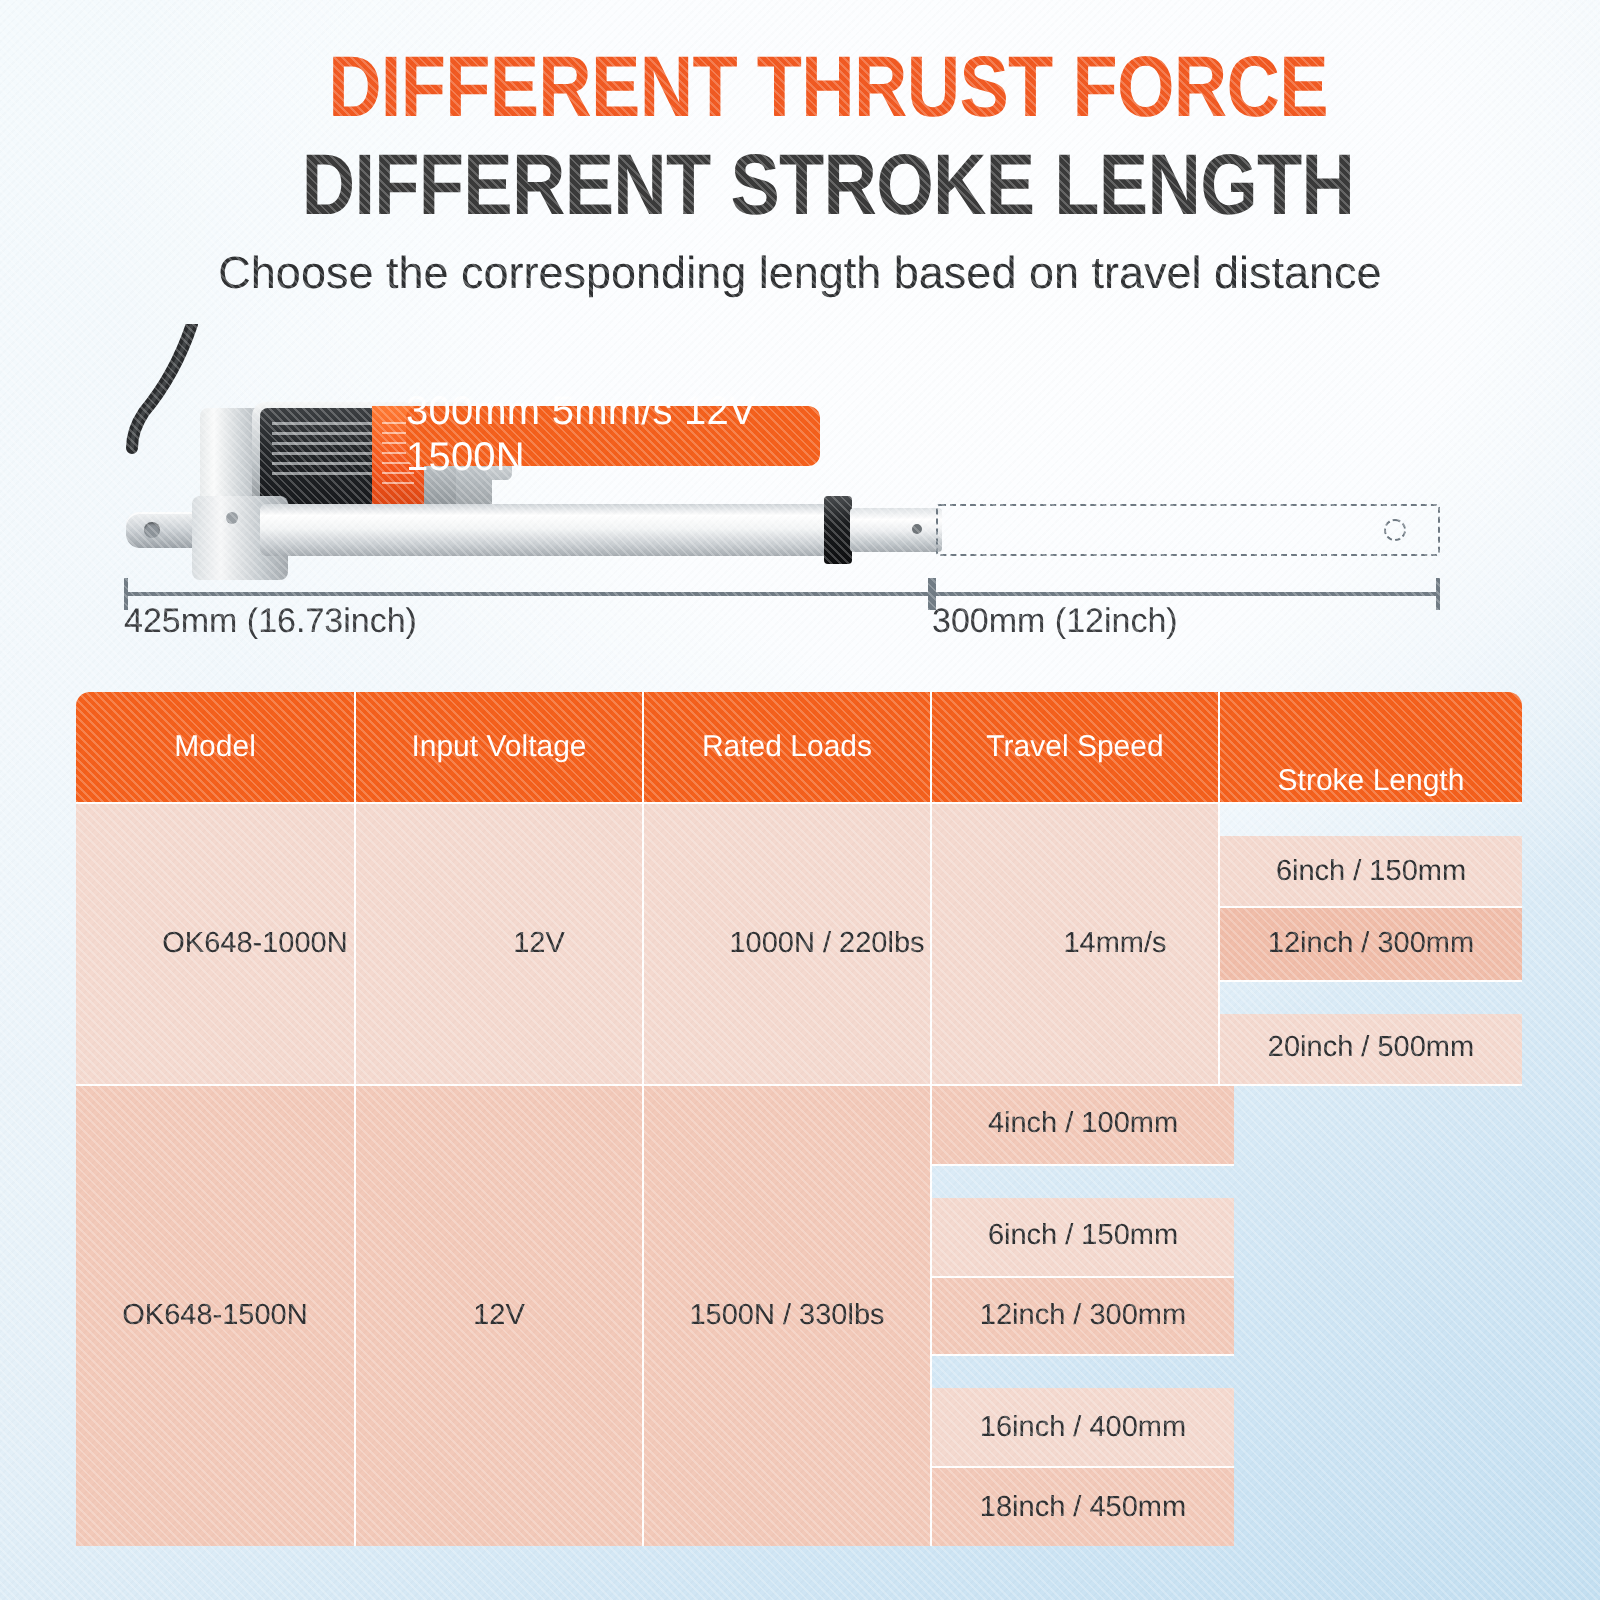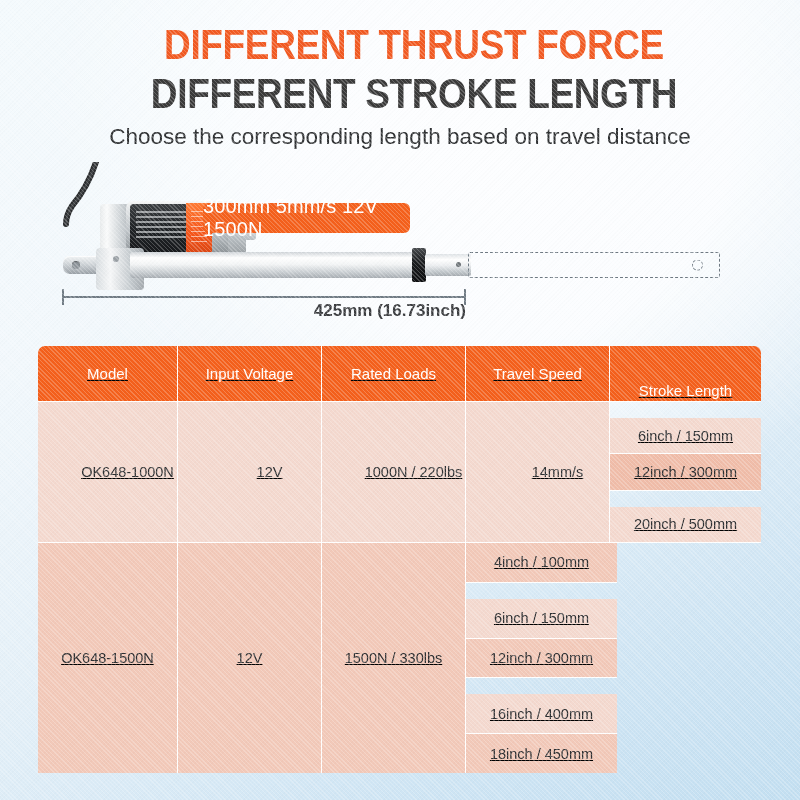--- a/index.html
+++ b/index.html
@@ -253,37 +253,35 @@
     position: absolute;
     top: 4px;
     width: 2px; height: 16px;
     background: #717c85;
   }
   .dim .tick.start { left: 0; }
   .dim .tick.end { right: 0; }
   .dim .dim-label {
     position: absolute;
     left: 0; right: 0; top: 16px;
-    text-align: right;
+    text-align: left;
     font-size: 17px;
     color: #3b3d40;
     white-space: nowrap;
-    font-weight: bold;
   }
   #dim-total { left: 62px; top: 285px; width: 404px; }
   #dim-stroke { left: 466px; top: 285px; width: 254px; }
 
   
   .table {
     position: absolute;
     left: 38px; top: 346px;
     width: 723px;
     border-radius: 7px 7px 0 0;
     overflow: hidden;
-    text-decoration: underline;
   }
   .t-row {
     display: flex;
     align-items: stretch;
   }
   .t-head {
     background: #f4601c;
     height: 55px;
   }
   .t-head .t-cell {
@@ -380,20 +378,26 @@
 
   <div class="spec-badge">300mm 5mm/s 12V 1500N</div>
 
   <div class="dim" id="dim-total">
     <div class="tick start"></div>
     <div class="bar"></div>
     <div class="tick end"></div>
     <div class="dim-label">425mm (16.73inch)</div>
   </div>
 
+  <div class="dim" id="dim-stroke">
+    <div class="tick start"></div>
+    <div class="bar"></div>
+    <div class="tick end"></div>
+    <div class="dim-label">300mm (12inch)</div>
+  </div>
 
   <div class="table">
 
     <div class="t-row t-head">
       <div class="t-cell c-model">Model</div>
       <div class="t-cell c-voltage">Input Voltage</div>
       <div class="t-cell c-loads">Rated Loads</div>
       <div class="t-cell c-speed">Travel Speed</div>
       <div class="t-cell c-stroke">Stroke Length</div>
     </div>

